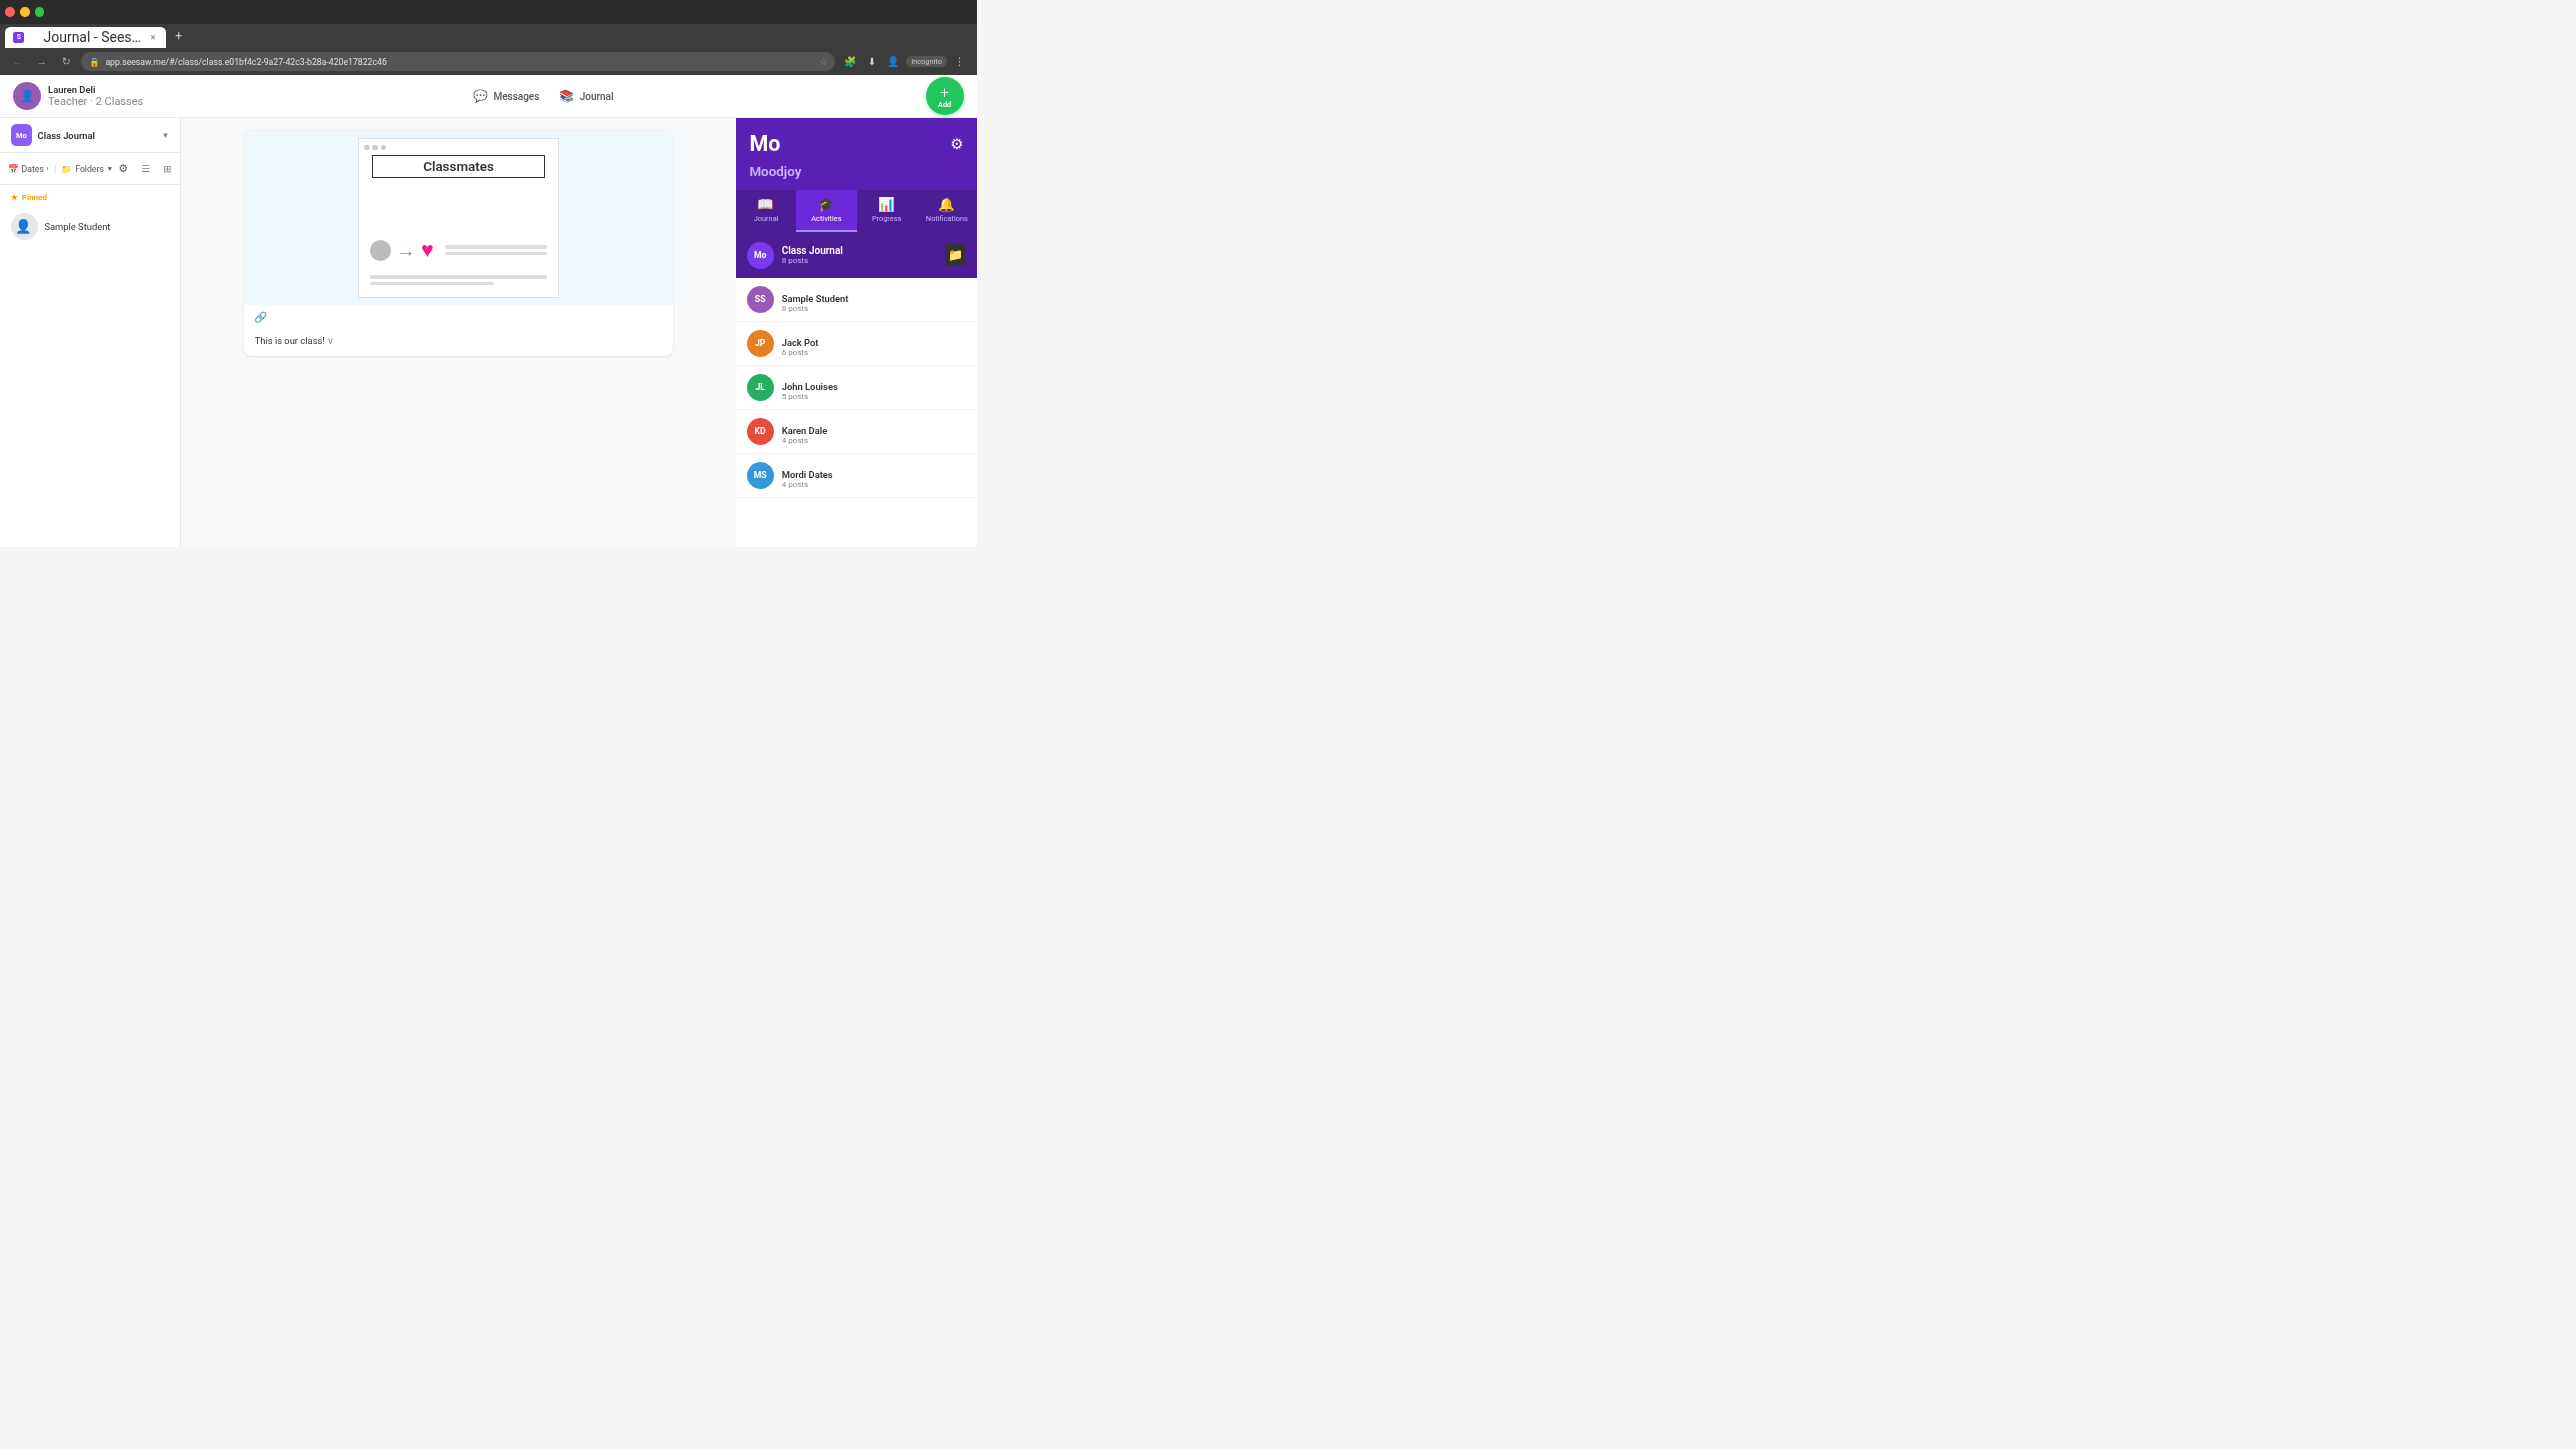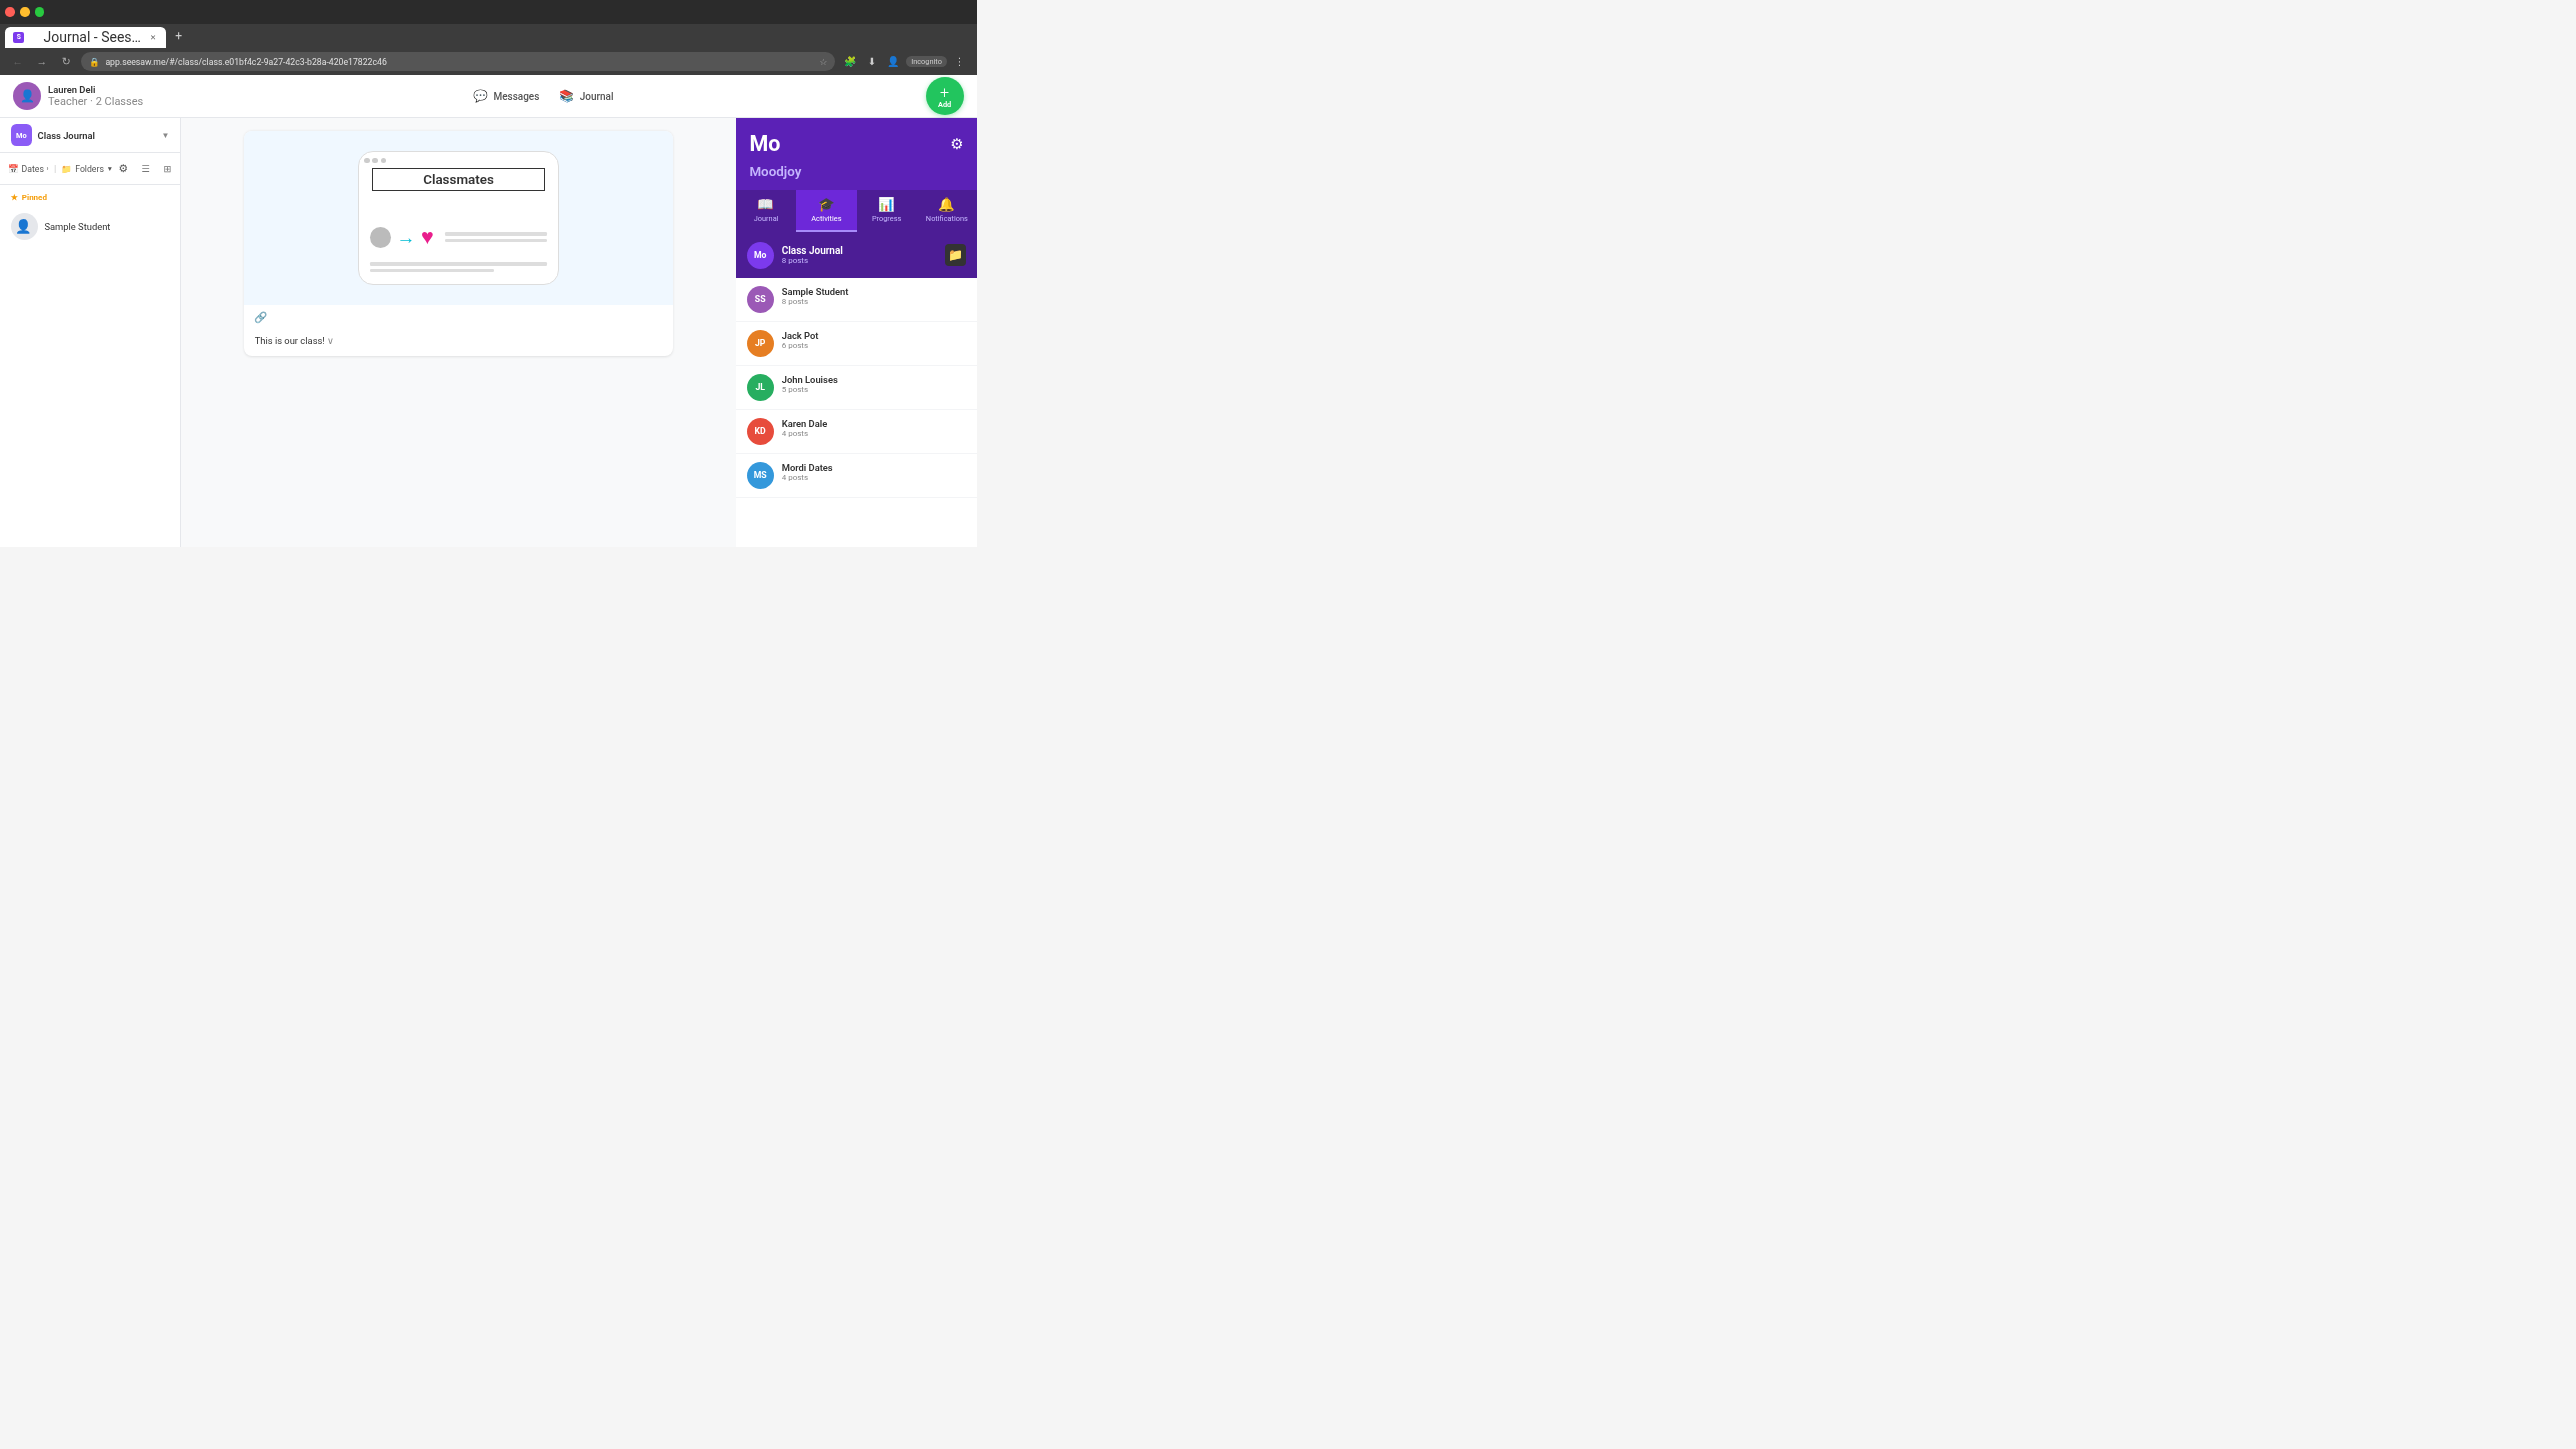--- a/index.html
+++ b/index.html
@@ -363,24 +363,24 @@
       width: 100%;
       height: 174px;
       background: #f0f8ff;
       display: flex;
       align-items: center;
       justify-content: center;
       position: relative;
     }
     .classmates-canvas {
       width: 201px;
-      height: 134px;
+      height: 160px;
       background: white;
       border: 1.3px solid #ddd;
-      border-radius: 15px;
+      border-radius: 0;
       position: relative;
       display: flex;
       align-items: center;
       justify-content: center;
     }
     .canvas-dots {
       position: absolute;
       top: 5.4px;
       left: 5.4px;
       display: flex;
@@ -518,21 +518,21 @@
     .cj-folder {
       width: 21.5px; height: 21.5px;
       background: #333;
       border-radius: 4px;
       display: flex; align-items: center; justify-content: center;
       font-size: 12px;
     }
 
     .student-list-item {
       display: flex;
-      align-items: flex-start;
+      align-items: flex-end;
       padding: 8px 10.7px;
       gap: 8px;
       cursor: pointer;
       border-bottom: 0.7px solid #f3f4f6;
     }
     .student-list-avatar {
       width: 27px; height: 27px;
       border-radius: 50%;
       display: flex; align-items: center; justify-content: center;
       color: white;

